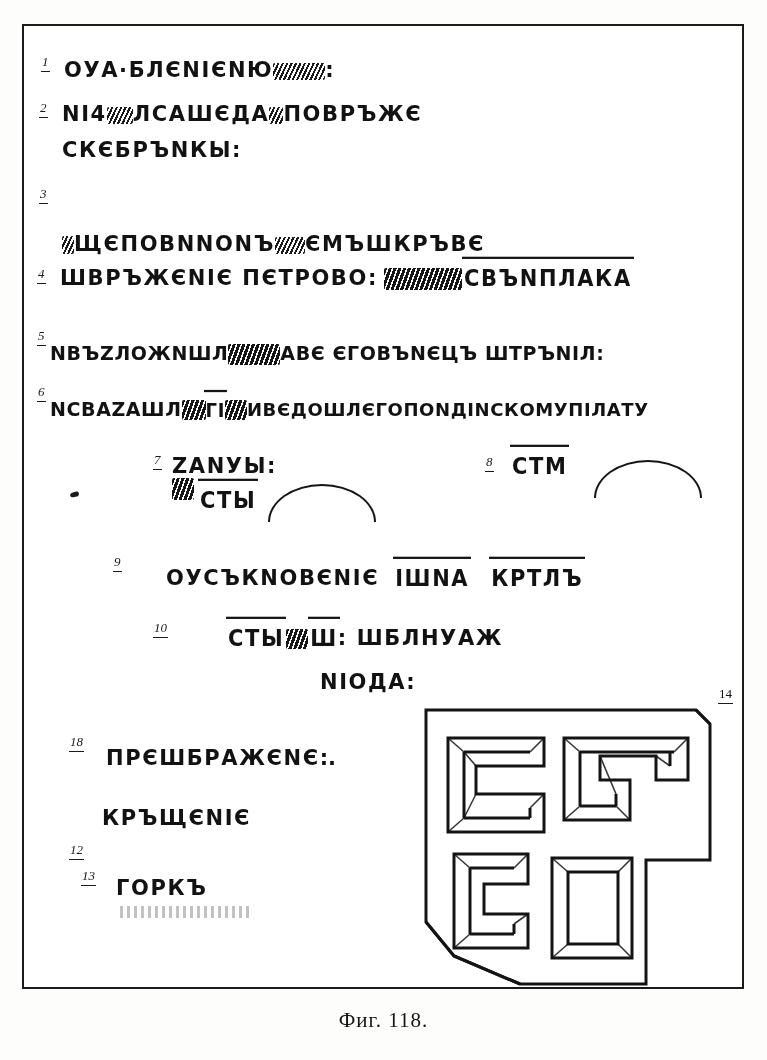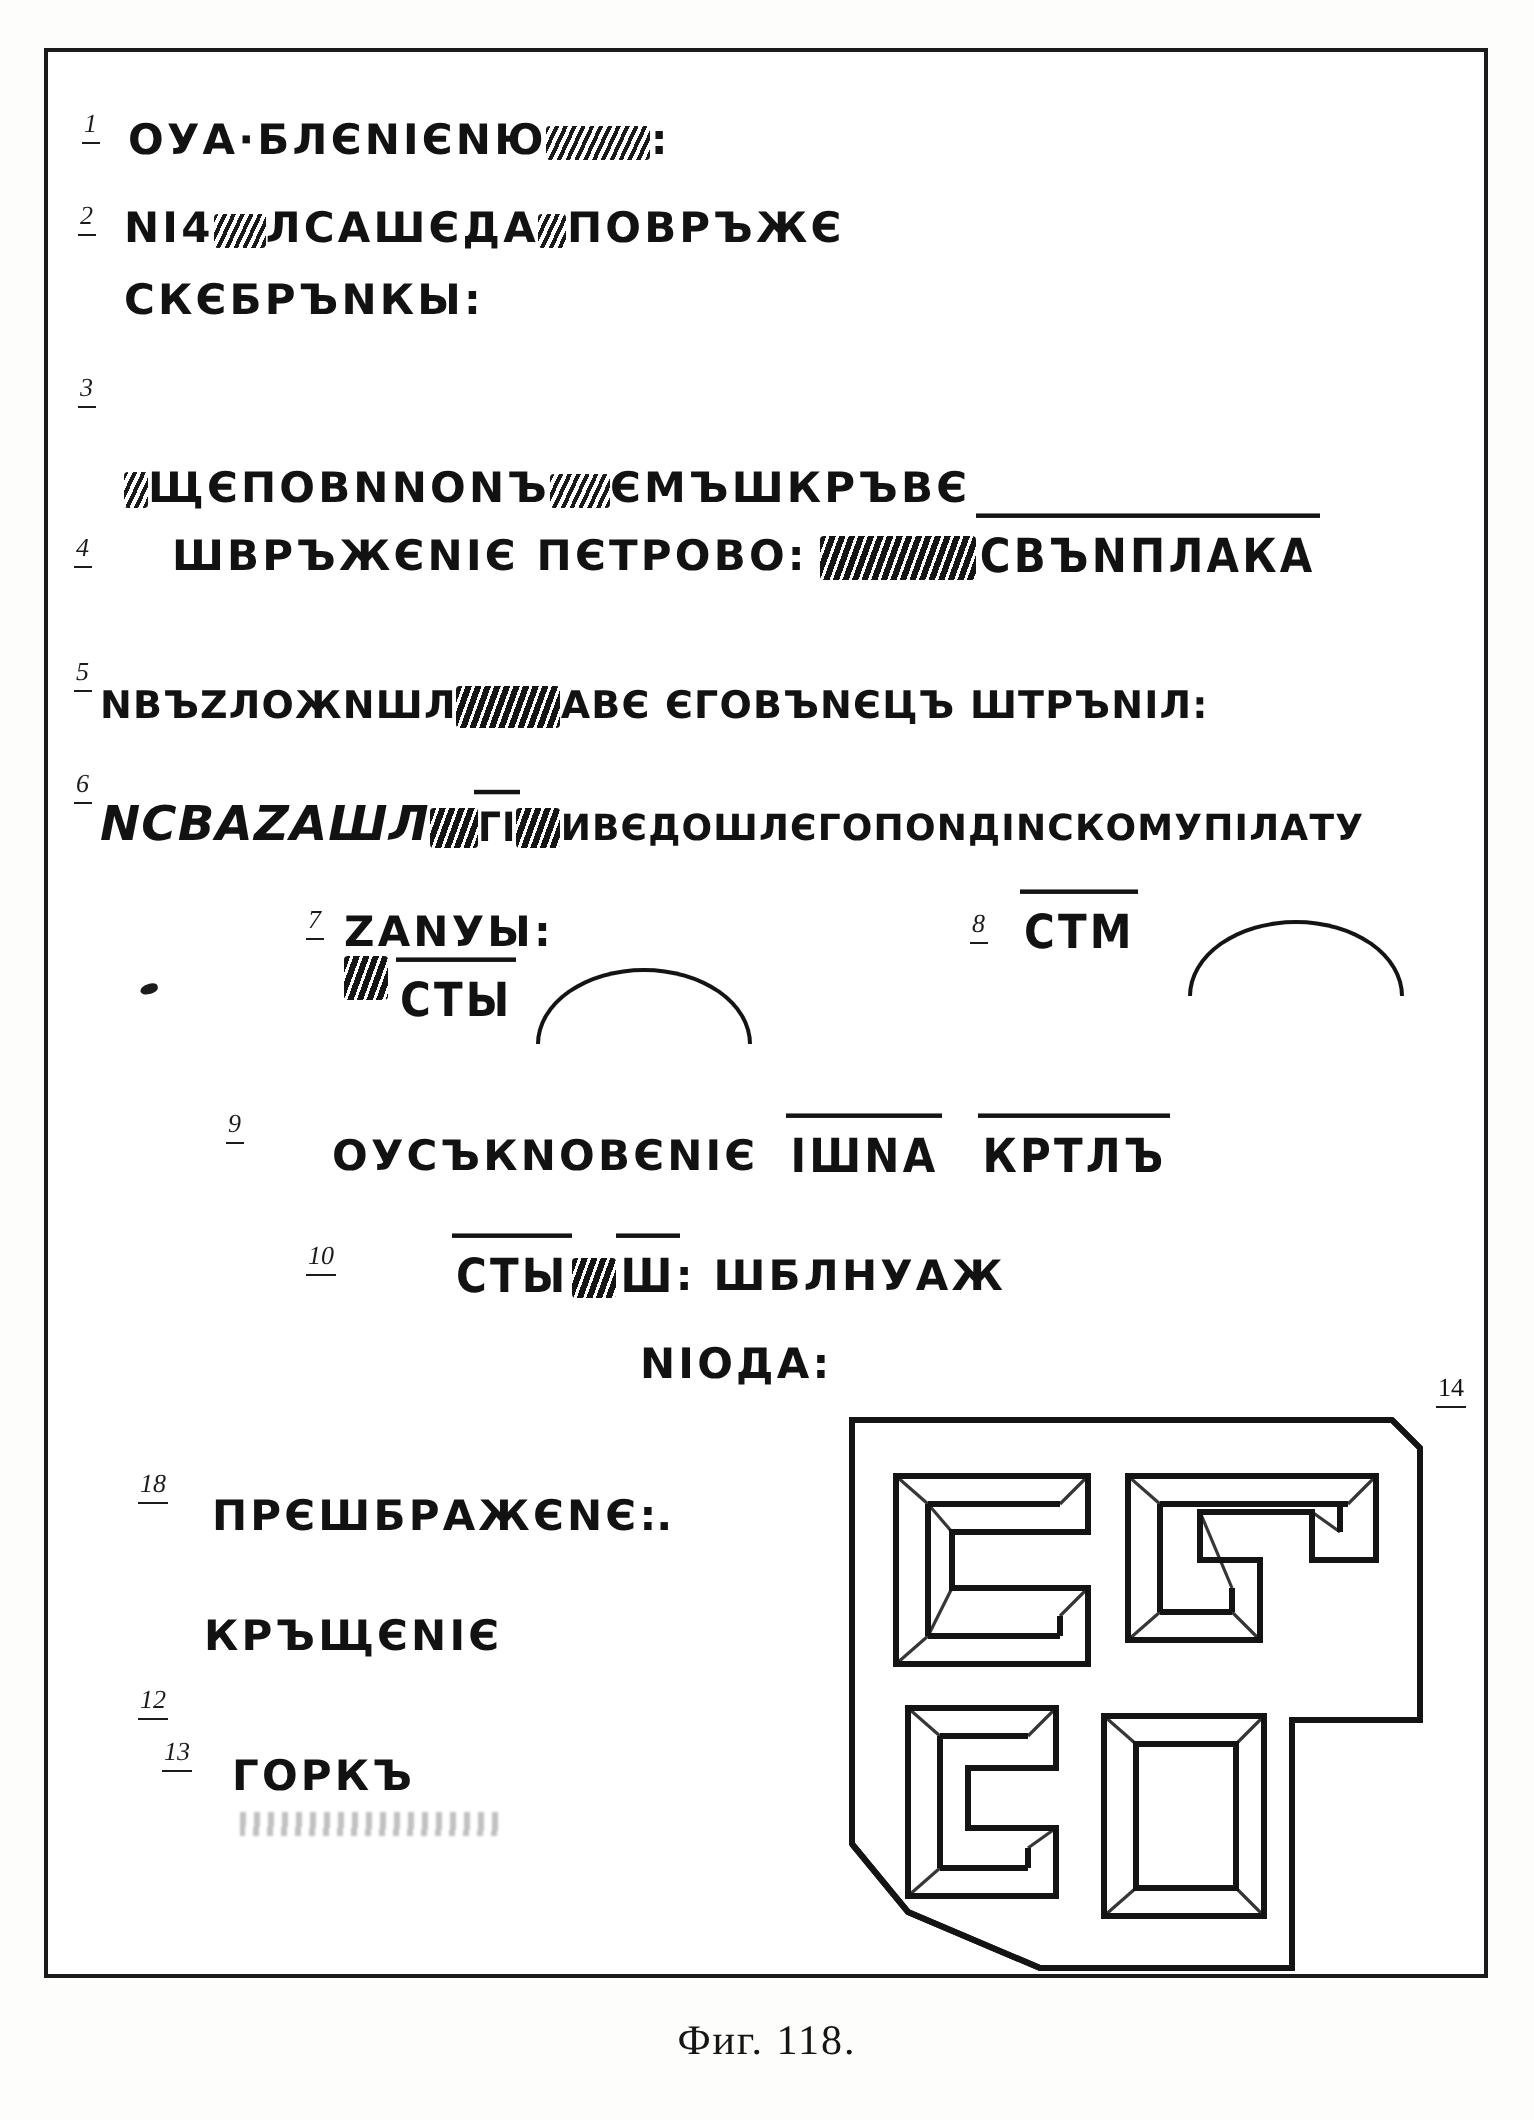--- a/index.html
+++ b/index.html
@@ -191,32 +191,32 @@
     <div class="line" style="left:38px; top:112px;">
       <span class="glyphs">СКЄБРЪNКЫ:</span>
     </div>
 
     <span class="num" style="left:16px; top:160px;">3</span>
     <div class="line" style="left:38px; top:162px;margin-top:44px;">
       <span class="blot" style="width:12px;height:18px;"></span><span class="glyphs">ЩЄПОВNNОNЪ</span><span class="blot" style="width:30px;height:17px;"></span><span class="glyphs">ЄМЪ</span><span class="glyphs">ШКРЪВЄ</span>
     </div>
 
     <span class="num" style="left:14px; top:240px;">4</span>
-    <div class="line" style="left:36px; top:240px;margin-left:26px;">
+    <div class="line" style="left:36px; top:240px;">
       <span class="glyphs">ШВРЪЖЄNIЄ  ПЄТРОВО:</span><span class="blot dense" style="width:78px;height:22px;margin-left:6px;"></span><span class="titlo glyphs" style="margin-left:2px;">СВЪNПЛАКА</span>
     </div>
 
     <span class="num" style="left:14px; top:302px;">5</span>
     <div class="line" style="left:26px; top:316px;">
       <span class="glyphs sm tight">NВЪZЛОЖNШЛ</span><span class="blot dense" style="width:52px;height:21px;"></span><span class="glyphs sm tight">АВЄ  ЄГОВЪNЄЦЪ ШТРЪNIЛ:</span>
     </div>
 
     <span class="num" style="left:14px; top:358px;">6</span>
     <div class="line" style="left:26px; top:372px;">
-      <span class="glyphs sm tight" style="font-size:24px;font-style:italic;">NСВАZАШЛ</span><span class="blot dense" style="width:24px;height:20px;"></span><span class="titlo glyphs sm tight" style="font-size:18px;">ГІ</span><span class="blot dense" style="width:22px;height:20px;"></span><span class="glyphs sm tight" style="font-size:18px;">ИВЄДОШЛЄГОПОNДINСКОМУПIЛАТУ</span>
+      <span class="glyphs sm tight" style="font-size:19px;">NСВАZАШЛ</span><span class="blot dense" style="width:24px;height:20px;"></span><span class="titlo glyphs sm tight" style="font-size:18px;">ГІ</span><span class="blot dense" style="width:22px;height:20px;"></span><span class="glyphs sm tight" style="font-size:18px;">ИВЄДОШЛЄГОПОNДINСКОМУПIЛАТУ</span>
     </div>
 
     <span class="num" style="left:130px; top:426px;">7</span>
     <div class="line" style="left:148px; top:428px;">
       <span class="glyphs">ZАNУЫ:</span>
     </div>
     <span class="blot dense" style="position:absolute; left:148px; top:452px; width:22px; height:22px;"></span>
     <div class="line" style="left:176px; top:462px;">
       <span class="titlo glyphs">СТЫ</span>
     </div>

